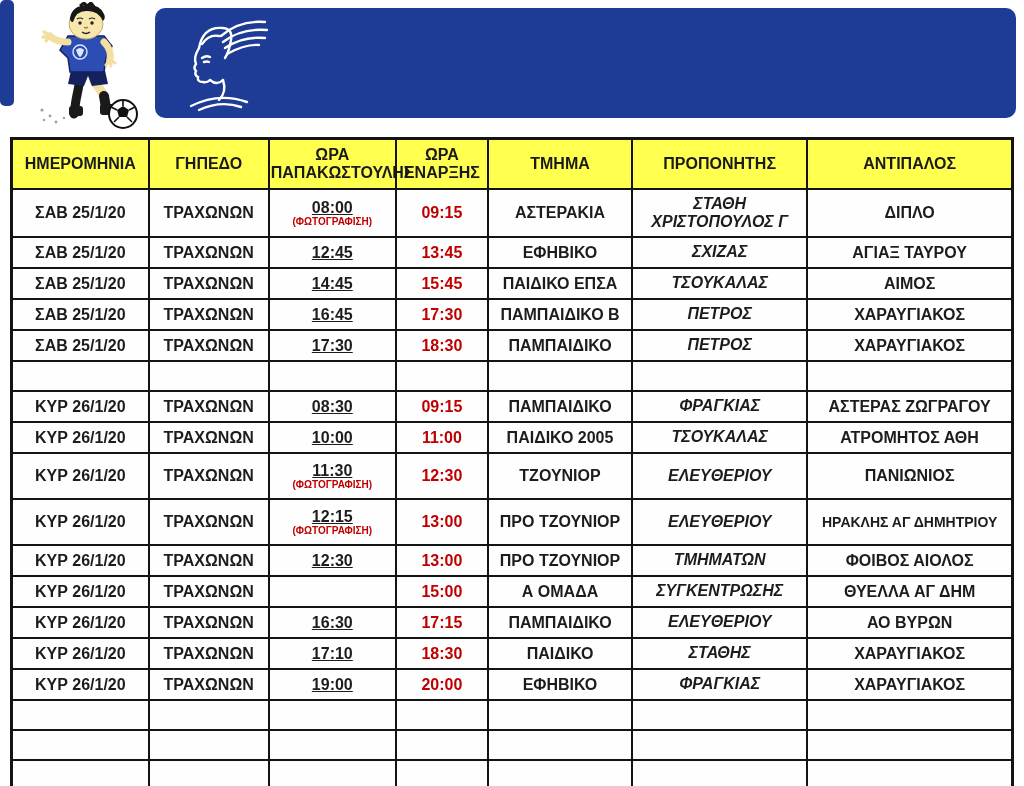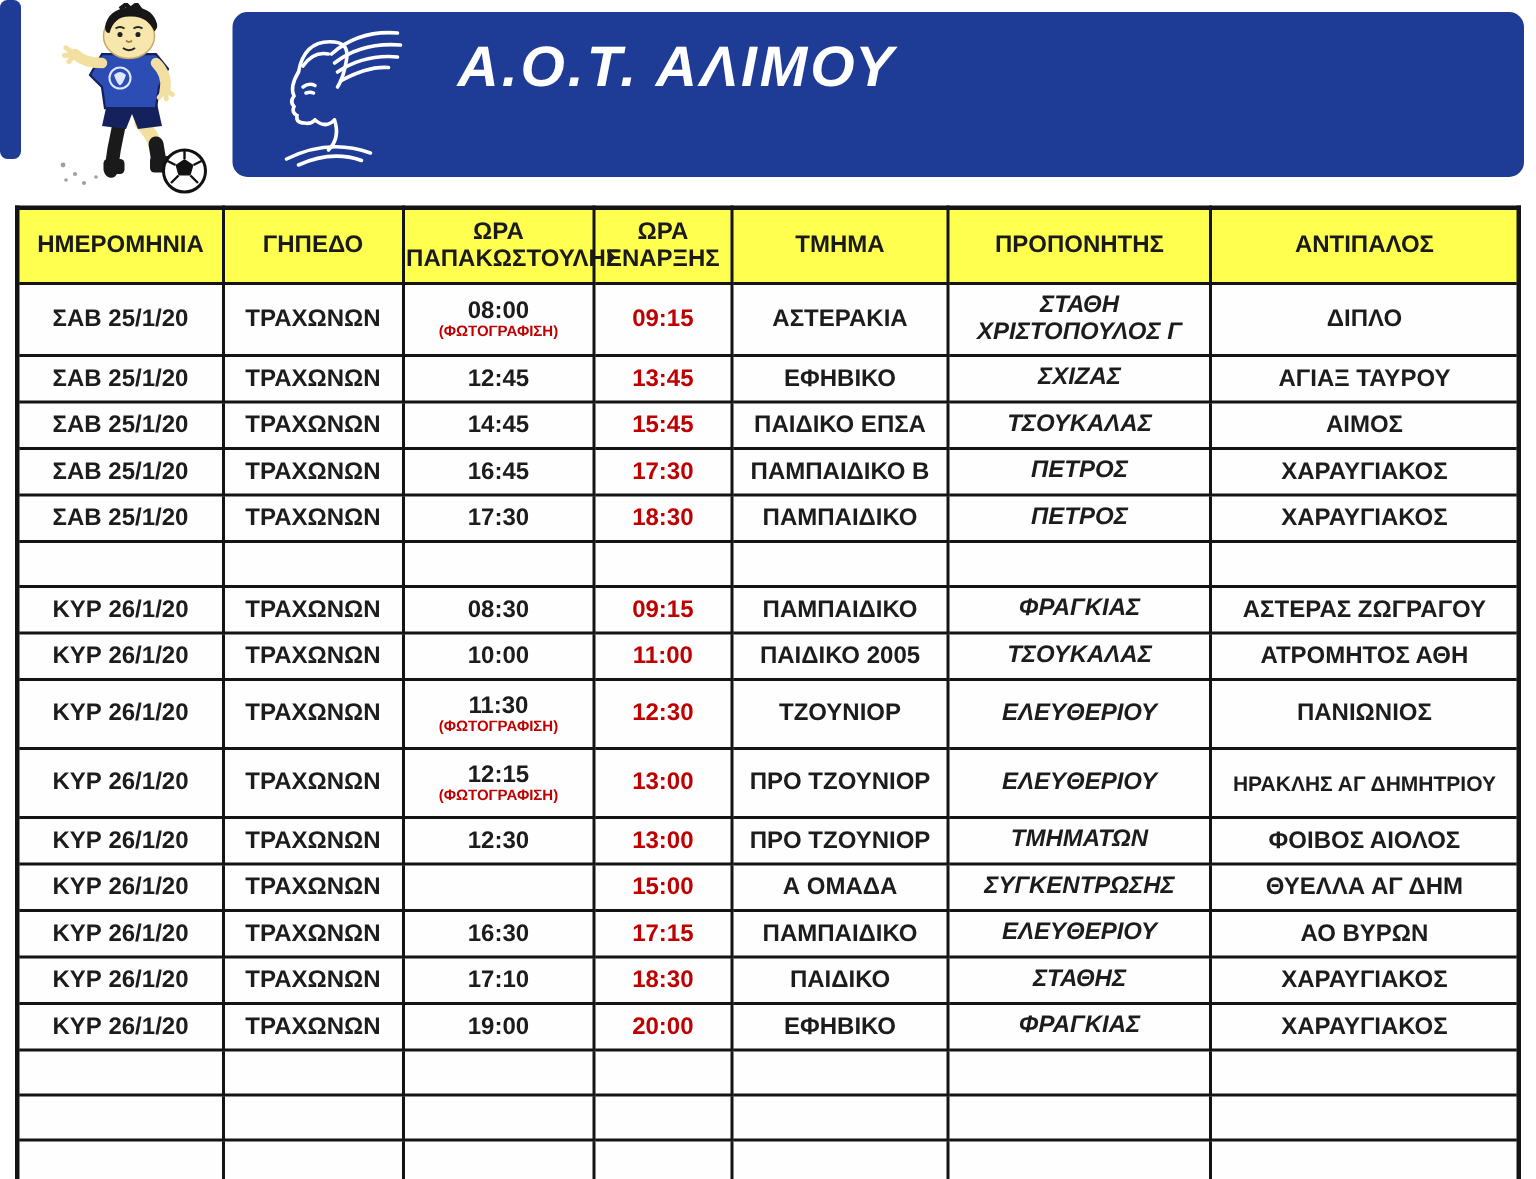--- a/index.html
+++ b/index.html
@@ -31,21 +31,21 @@
   }
   .sched td{
     background:#fefefe;border:2.5px solid #141414;text-align:center;vertical-align:middle;
     font-weight:700;font-size:16px;color:#1c1c1c;padding:1px 2px;overflow:hidden;
   }
   .sched tbody tr{height:31px;}
   .sched tbody tr.tall{height:46px;}
   .sched tbody tr.firstrow{height:48px;}
   .sched tbody tr.sep{height:30px;}
   .sched td.red{color:#c00000;}
-  .sched td .gtime{font-size:16px;line-height:1.1;}
+  .sched td .gtime{font-size:16px;line-height:1.1;text-decoration:underline;}
   .sched td .gnote{font-size:10px;line-height:1.1;color:#c00000;font-weight:700;}
   .sched td.longtext{font-size:14px;white-space:nowrap;}
   .sched td.coach{line-height:1.15;font-style:italic;}
   
   col.c-date{width:13.7%;} col.c-venue{width:12.0%;} col.c-gather{width:12.7%;}
   col.c-start{width:9.2%;} col.c-team{width:14.4%;} col.c-coach{width:17.5%;} col.c-opp{width:20.5%;}
 </style>
 </head>
 <body>
 
@@ -119,21 +119,20 @@
           <path d="M33 44 q4 -3 8 -1"></path>
           <path d="M35 48 q3 -1 5 0"></path>
 
           <path d="M41 66 Q48 72 54 66"></path>
           <path d="M54 66 Q58 78 50 86"></path>
 
           <path d="M22 92 Q50 78 78 88"></path>
           <path d="M30 96 Q52 86 72 93"></path>
         </svg>
       </div>
-      <div class="club-title">Α.Ο.Τ. ΑΛΙΜΟΥ</div>
     </div>
   </div>
 
   <table class="sched">
     <colgroup>
       <col class="c-date">
         <col class="c-venue">
         <col class="c-gather">
         <col class="c-start">
       <col class="c-team">

